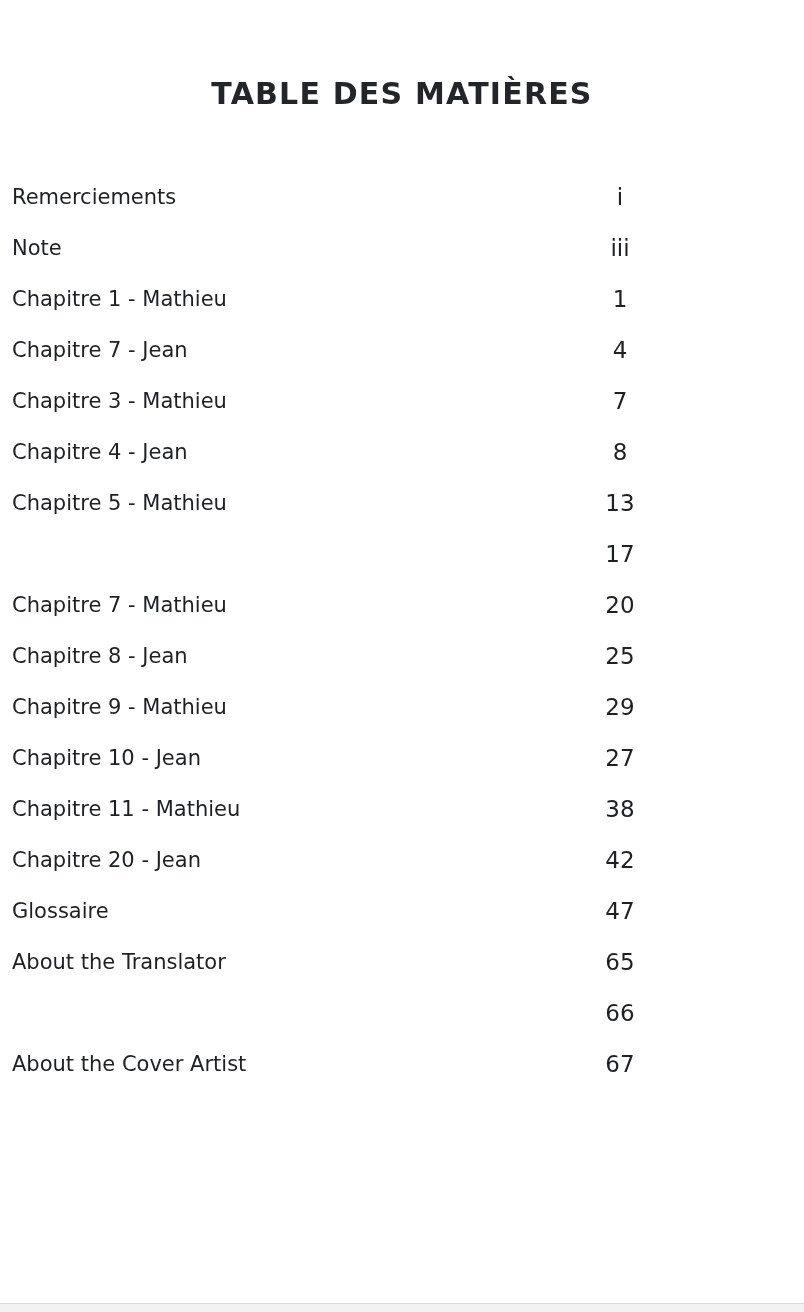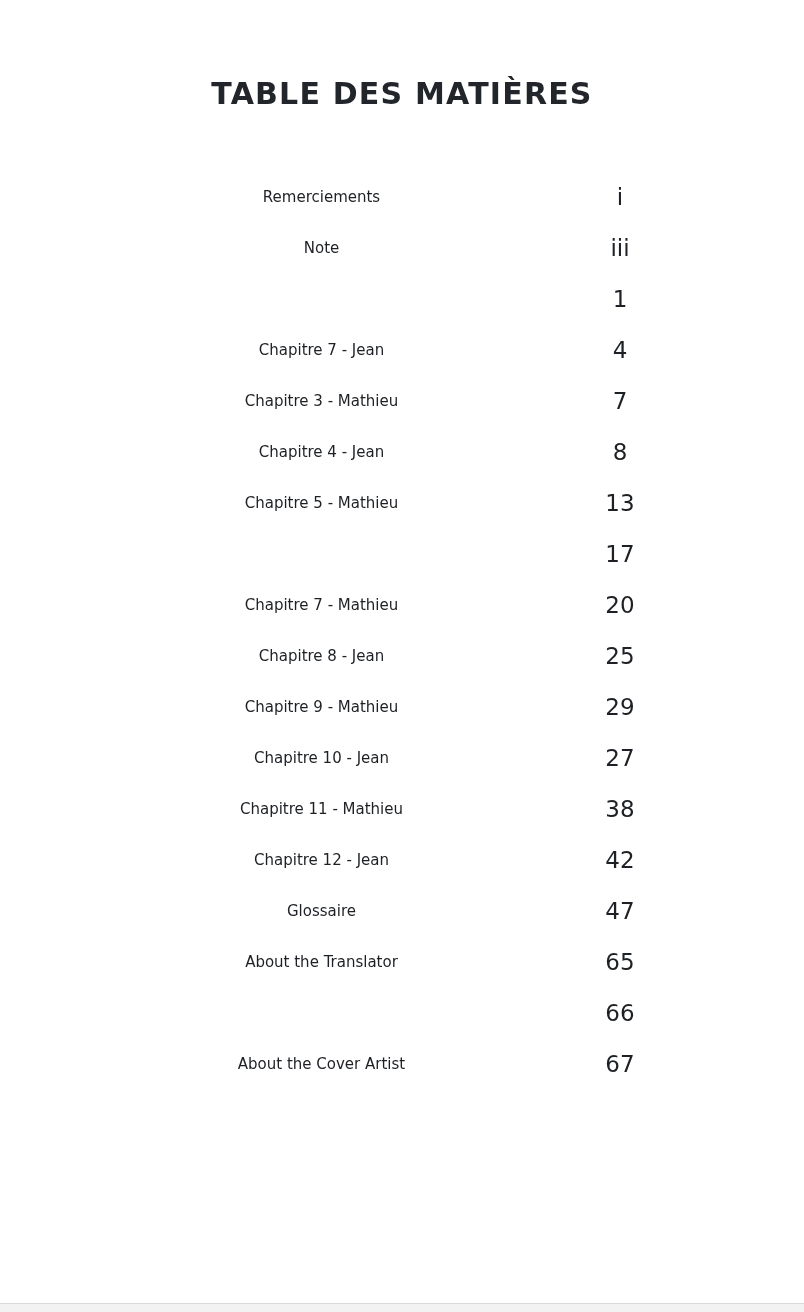--- a/index.html
+++ b/index.html
@@ -42,24 +42,24 @@
     width: 804px;
   }
   .toc-row {
     display: block;
     position: relative;
     height: 51px;
     line-height: 51px;
   }
   .toc-entry {
     position: absolute;
-    left: 0;
+    left: 12px;
     width: 643px;
-    text-align: center;
-    font-size: 15px;
+    text-align: left;
+    font-size: 21px;
     color: #1d2024;
     white-space: nowrap;
   }
   .toc-page {
     position: absolute;
     left: 585px;
     width: 70px;
     text-align: center;
     font-size: 23px;
     color: #1d2024;
@@ -85,20 +85,21 @@
   <ul class="toc-list" id="toc-list">
       <li class="toc-row">
         <span class="toc-entry">Remerciements</span>
         <span class="toc-page">i</span>
       </li>
       <li class="toc-row">
         <span class="toc-entry">Note</span>
         <span class="toc-page">iii</span>
       </li>
       <li class="toc-row">
+        <span class="toc-entry">Chapitre 1 - Mathieu</span>
         <span class="toc-page">1</span>
       </li>
       <li class="toc-row">
         <span class="toc-entry">Chapitre 7 - Jean</span>
         <span class="toc-page">4</span>
       </li>
       <li class="toc-row">
         <span class="toc-entry">Chapitre 3 - Mathieu</span>
         <span class="toc-page">7</span>
       </li>
@@ -127,21 +128,21 @@
       </li>
       <li class="toc-row">
         <span class="toc-entry">Chapitre 10 - Jean</span>
         <span class="toc-page">27</span>
       </li>
       <li class="toc-row">
         <span class="toc-entry">Chapitre 11 - Mathieu</span>
         <span class="toc-page">38</span>
       </li>
       <li class="toc-row">
-        <span class="toc-entry">Chapitre 12 - Jean</span>
+        <span class="toc-entry">Chapitre 20 - Jean</span>
         <span class="toc-page">42</span>
       </li>
       <li class="toc-row">
         <span class="toc-entry">Glossaire</span>
         <span class="toc-page">47</span>
       </li>
       <li class="toc-row">
         <span class="toc-entry">About the Translator</span>
         <span class="toc-page">65</span>
       </li>

